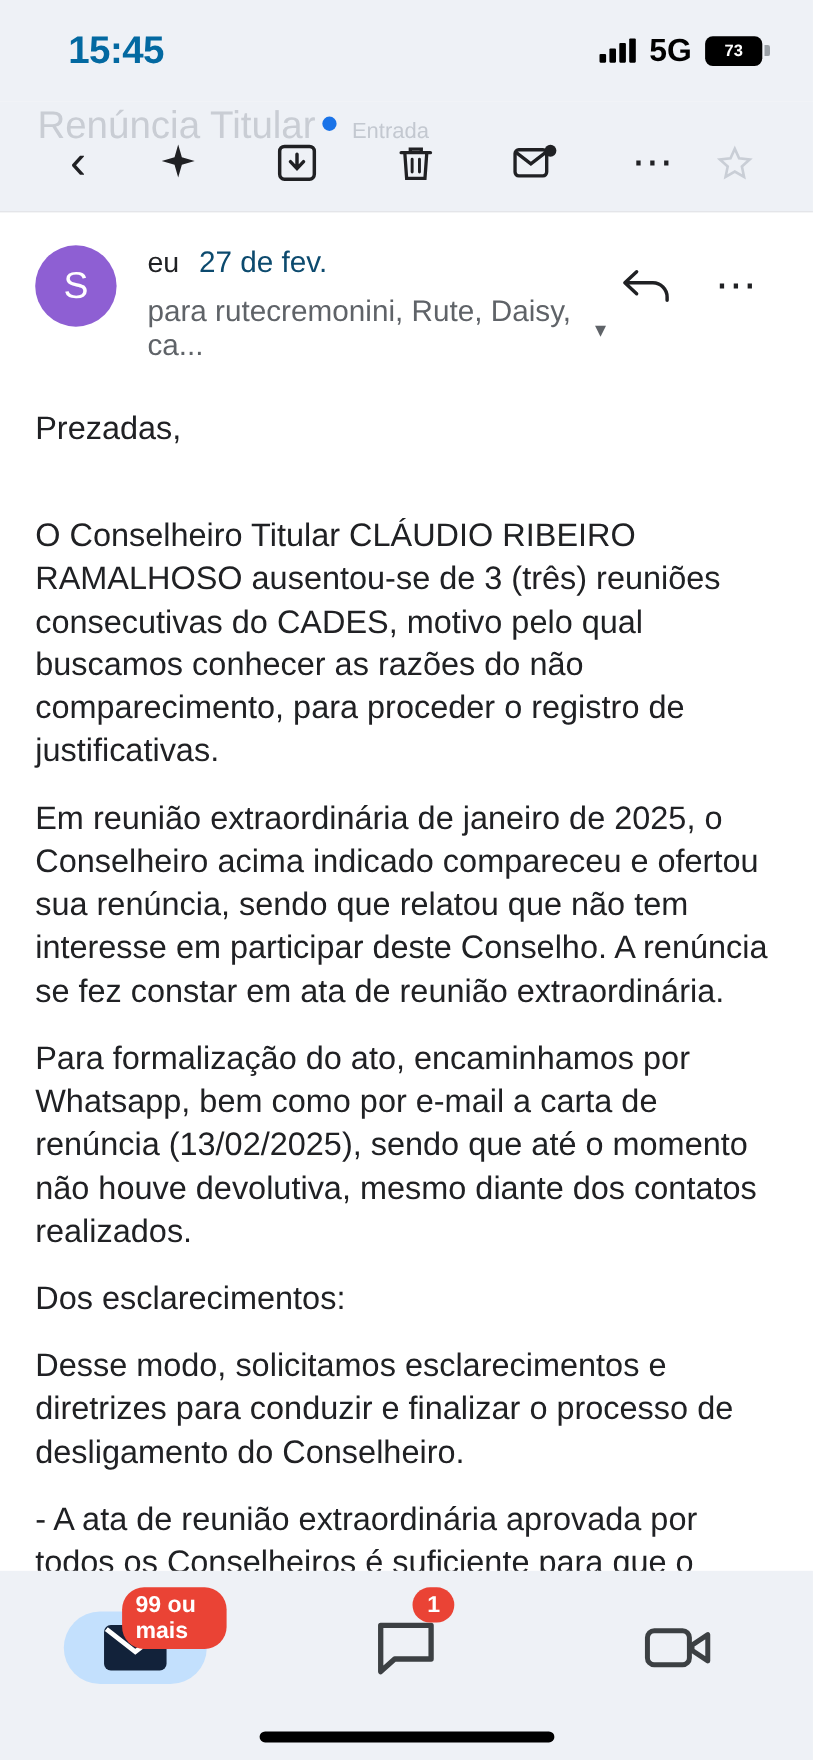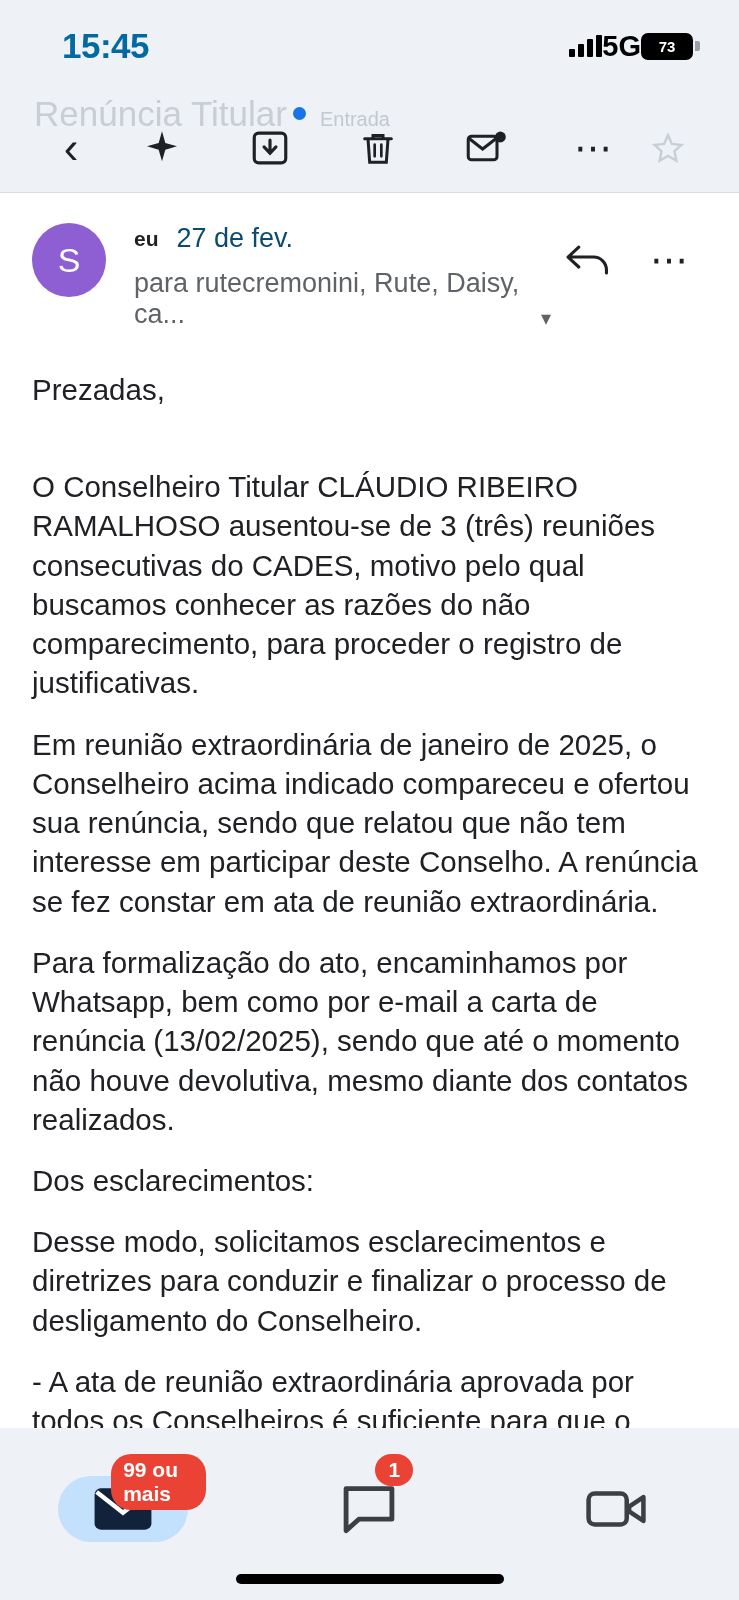--- a/index.html
+++ b/index.html
@@ -25,20 +25,21 @@
   }
   .clock {
     font-size: 35px;
     font-weight: bold;
     letter-spacing: -0.5px;
     color: #0369a1;
   }
   .status-right {
     display: flex;
     align-items: center;
+    gap: 12px;
   }
   .signal { display: flex; align-items: flex-end; gap: 3px; height: 22px; }
   .signal i { display: block; width: 6px; background: #000; border-radius: 1px; }
   .signal i:nth-child(1) { height: 8px; }
   .signal i:nth-child(2) { height: 13px; }
   .signal i:nth-child(3) { height: 18px; }
   .signal i:nth-child(4) { height: 22px; }
   .net { font-size: 29px; font-weight: bold; color: #000; }
   .battery {
     position: relative;
@@ -110,25 +111,25 @@
     border-radius: 50%;
     background: #8e5fd3;
     color: #fff;
     font-size: 34px;
     display: flex; align-items: center; justify-content: center;
     flex: 0 0 auto;
     margin-top: 4px;
   }
   .msg-meta { flex: 1; padding-left: 28px; padding-top: 4px; }
   .line1 { display: flex; align-items: center; gap: 18px; }
-  .sender { font-size: 21px; font-weight: bold; color: #202124; }
+  .sender { font-size: 26px; font-weight: normal; color: #202124; }
   .date { font-size: 27px; color: #0c4a6e; }
   .line2 {
     margin-top: 14px;
-    display: flex; align-items: flex-end; 
+    display: flex; align-items: center; 
     font-size: 27px; color: #5f6368;
   }
   .caret { font-size: 20px; color: #5f6368; }
   .head-actions { display: flex; align-items: center; gap: 8px; padding-top: 6px; }
   .dots { font-size: 38px; letter-spacing: 2px; color: #202124; line-height: 0.6; }
 
   
   .body {
     padding: 34px 32px 0 32px;
     font-size: 29.5px;
@@ -141,21 +142,21 @@
 
   
   .bottomnav {
     position: absolute;
     left: 0; right: 0; bottom: 0;
     height: 172px;
     background: #eef1f6;
     display: flex;
     align-items: flex-start;
     justify-content: space-around;
-    padding-top: 40px;
+    padding-top: 29px;
   }
   .nav-item { position: relative; width: 190px; height: 82px; display: flex; align-items: center; justify-content: center; }
   .nav-item .pillbg {
     position: absolute;
     width: 130px; height: 66px;
     border-radius: 33px;
     background: #c3e0fd;
   }
   .nav-ic { position: relative; z-index: 2; }
   .badge {

